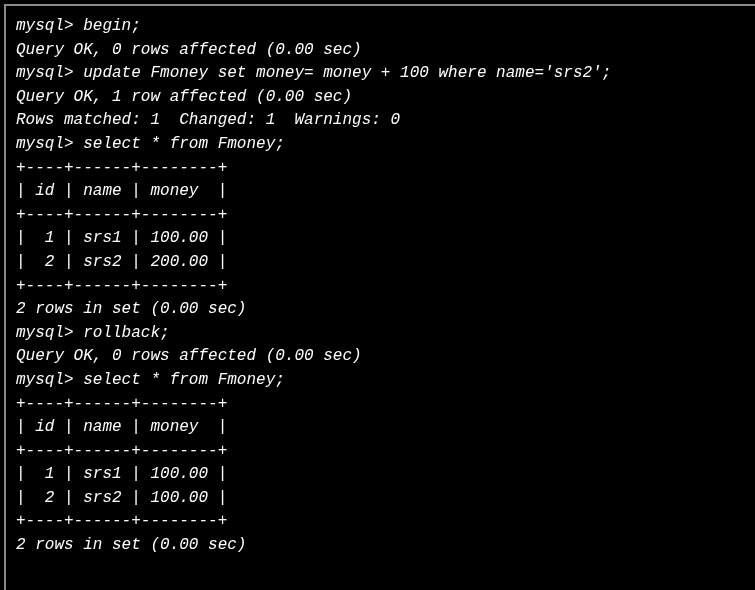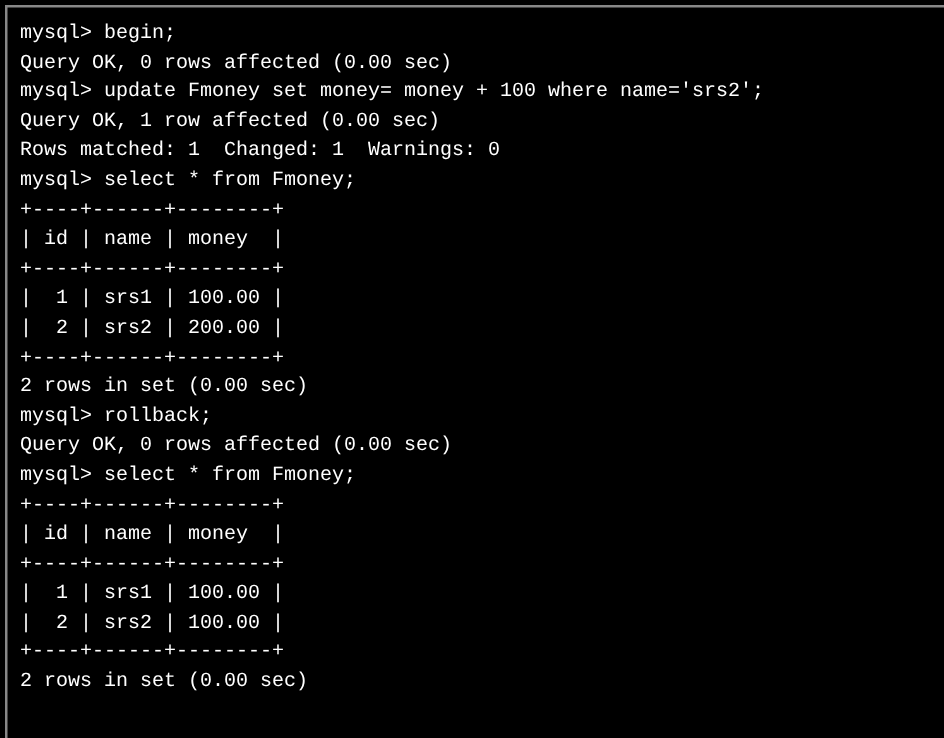--- a/index.html
+++ b/index.html
@@ -1,18 +1,19 @@
 <!DOCTYPE html>
 <html><head>
   <meta charset="utf-8">
   <style>
     * {
       margin: 2px;
       padding: 0;
       box-sizing: border-box;
+      font-style: italic;
     }
     body {
       background-color: #000000;
       color: #ffffff;
       font-family: 'Consolas', 'Monaco', 'Courier New', monospace;
       font-size: 16px;
       line-height: 1.35;
       padding: 8px;
       width: 755px;
       height: 590px;

